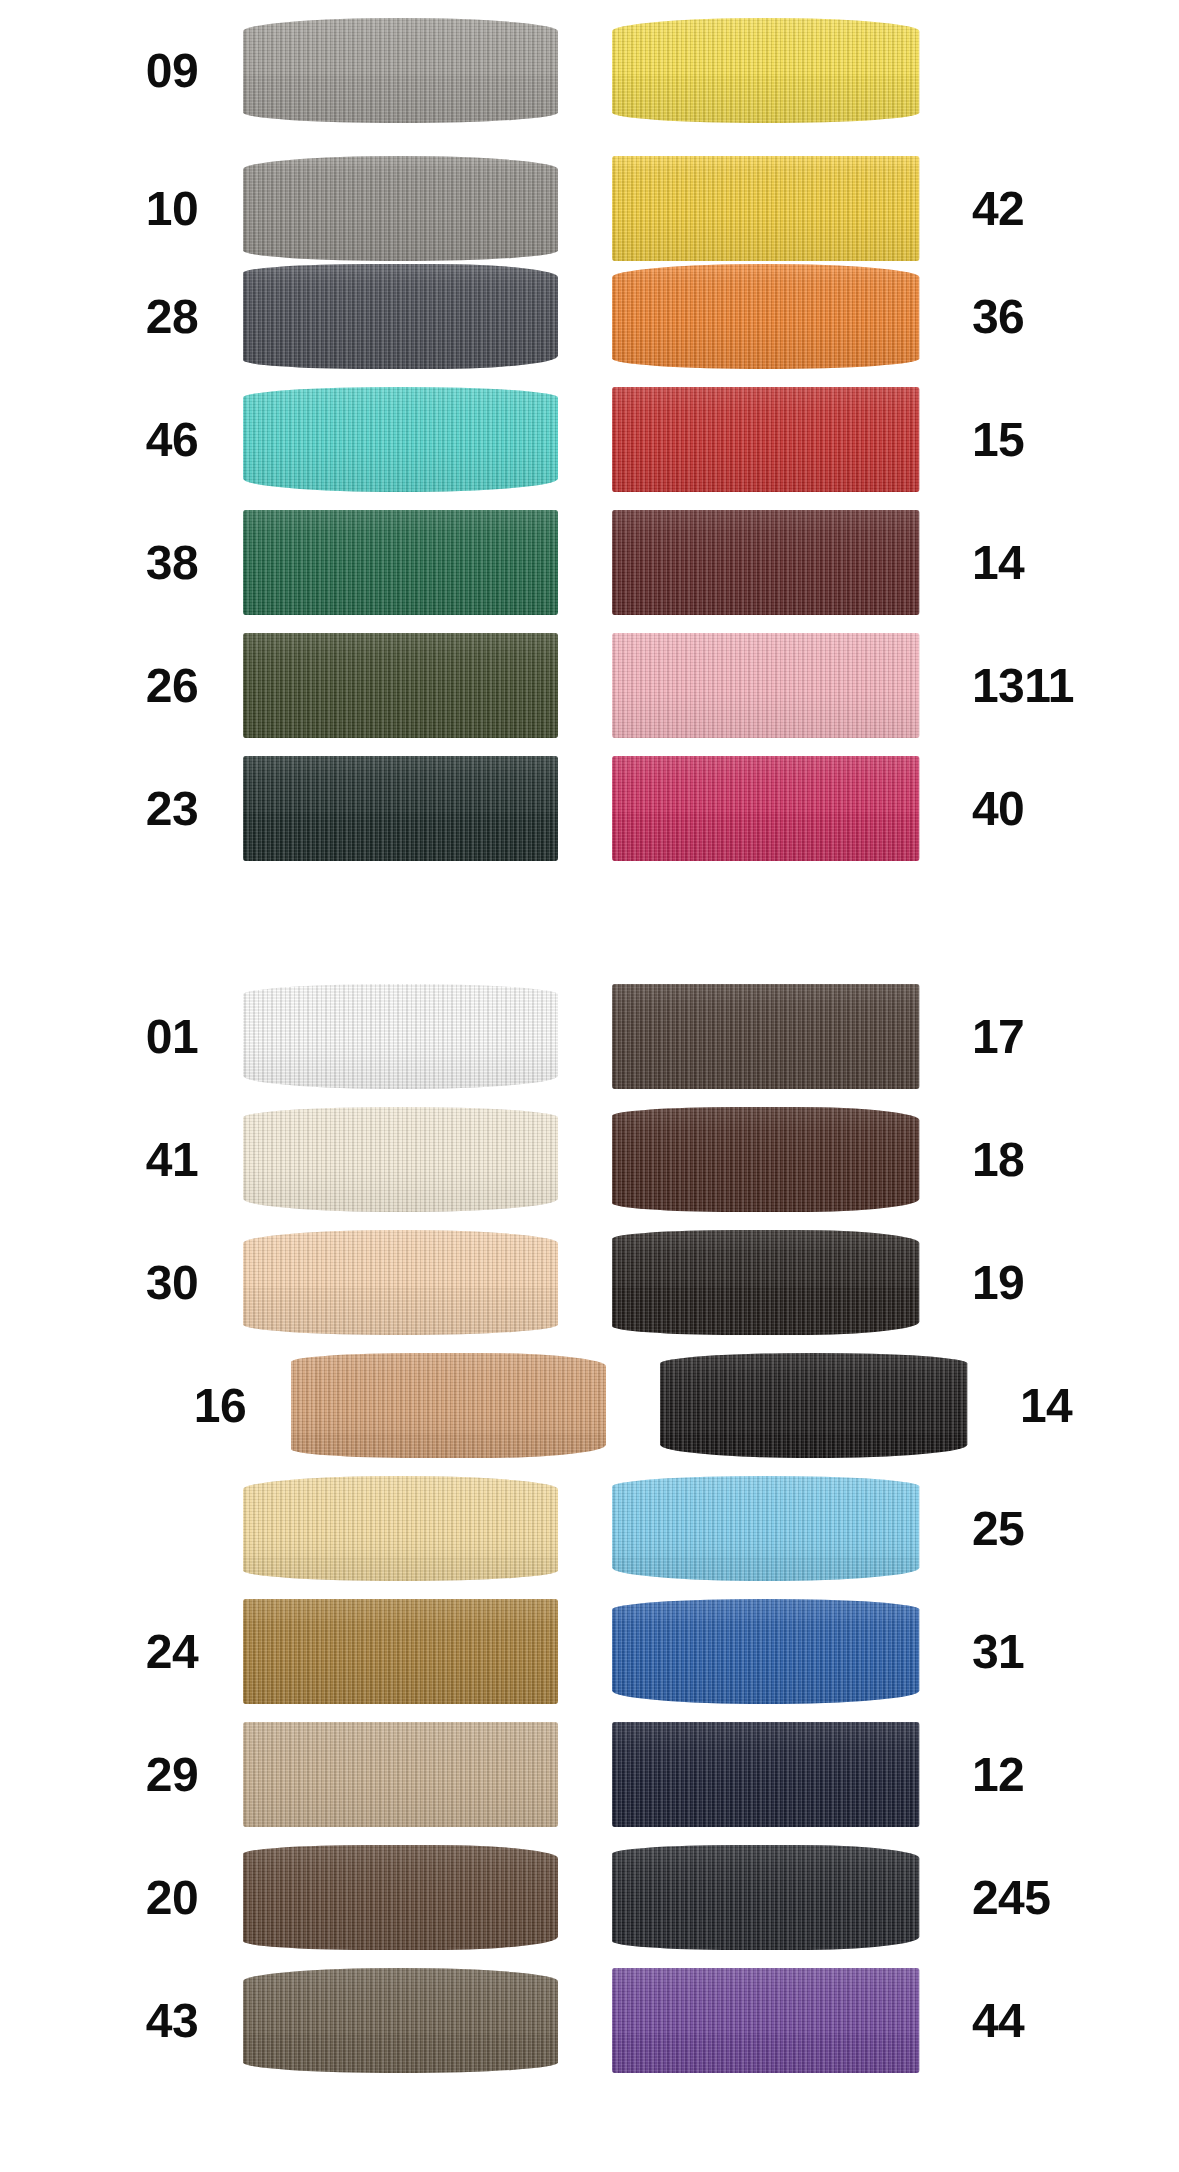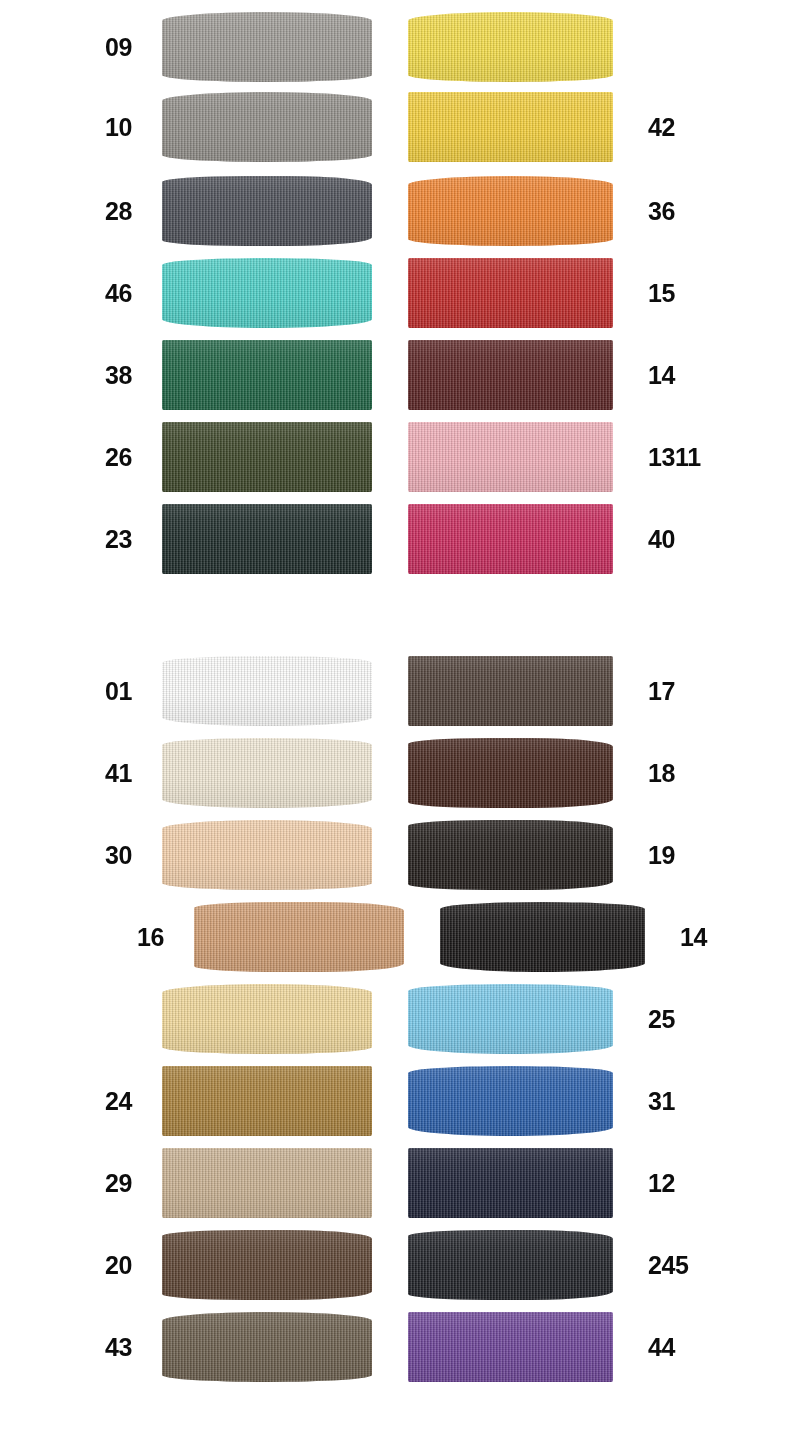--- a/index.html
+++ b/index.html
@@ -35,21 +35,21 @@
     width: 786px;
     height: 78px;
   }
 
   
   .label {
     position: absolute;
     top: 0;
     height: 78px;
     line-height: 78px;
-    font-size: 25px;
+    font-size: 32px;
     font-weight: bold;
     color: #0d0d0d;
     letter-spacing: -0.4px;
     font-family: "Liberation Sans", "DejaVu Sans", sans-serif;
     white-space: nowrap;
   }
   .label.left-label {
     left: 0;
     width: 132px;
     text-align: right;
@@ -135,21 +135,21 @@
             <div class="shade"></div>
           </div>
         </div>
         <div class="swatch-slot col-right">
           <div class="swatch curve-down" style="--c:#f2db4a">
             <div class="body"></div>
             <div class="shade"></div>
           </div>
         </div>
       </div>
-      <div class="row" style="top: 80px;">
+      <div class="row" style="top: 92px;">
         <div class="label left-label">10</div>
         <div class="swatch-slot col-left">
           <div class="swatch curve-down" style="--c:#918e89">
             <div class="body"></div>
             <div class="shade"></div>
           </div>
         </div>
         <div class="swatch-slot col-right">
           <div class="swatch curve-flat" style="--c:#f2ce3c">
             <div class="body"></div>

